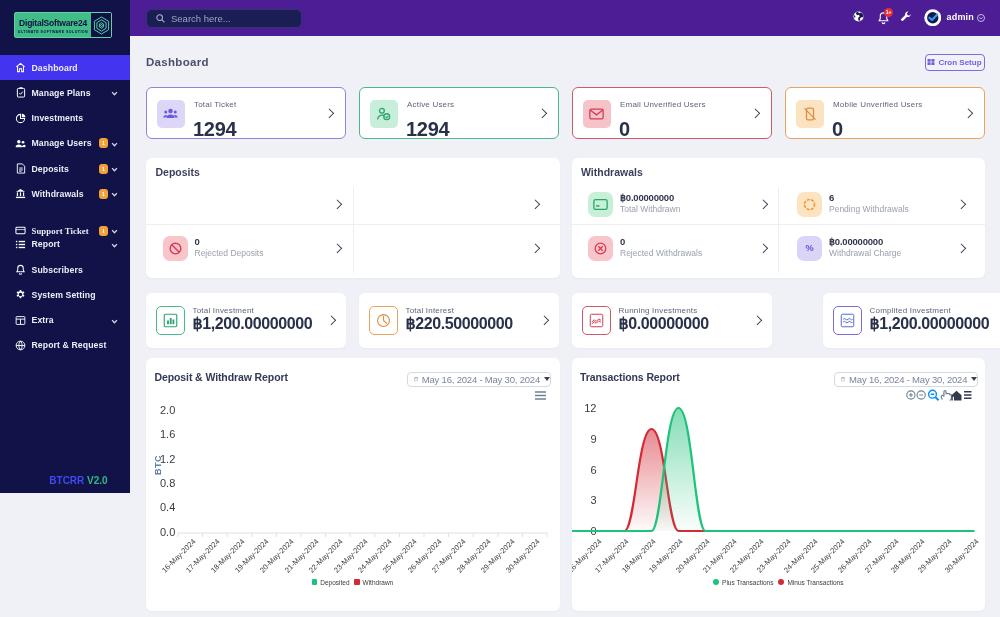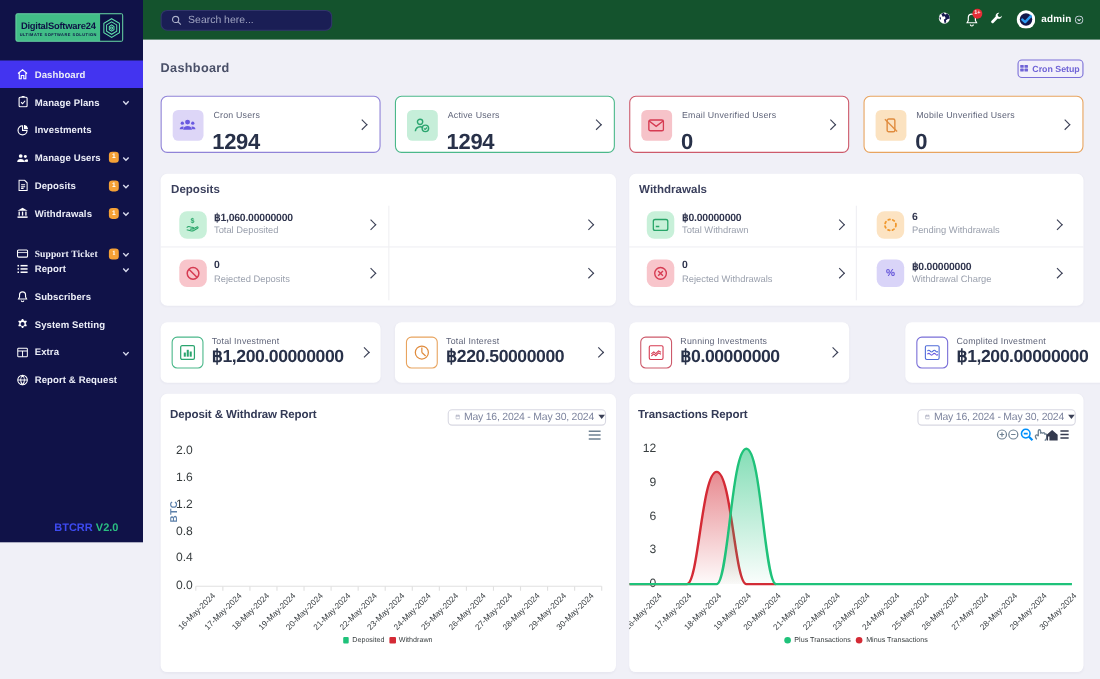--- a/index.html
+++ b/index.html
@@ -17,21 +17,21 @@
 .mitem { left:0; width:130px; height:25.3px; display:flex; align-items:center; color:#eceef8; font-size:8.7px; font-weight:700; letter-spacing:0.1px; }
 .mitem.active { background:#4334f0; }
 .mitem .mico { position:absolute; left:15px; width:11px; height:11px; display:flex; align-items:center; justify-content:center;}
 .mitem .mtxt { position:absolute; left:31.5px; white-space:nowrap; }
 .mitem .badge { position:absolute; left:99px; top:50%; margin-top:-5px; width:9px; height:10px; background:#f5a136; border-radius:3px; color:#fff; font-size:6px; font-weight:700; text-align:center; line-height:10px;}
 .mitem .chev { position:absolute; left:111px; top:50%; margin-top:-3.5px; width:7px; height:7px;}
 #vtag { left:0; top:475px; width:130px; text-align:center; font-size:10px; font-weight:700;padding-left:27px; }
 #vtag .b { color:#3d4af0; } #vtag .g { color:#2abd80; }
 
 
-#topbar { left:130px; top:0; width:870px; height:36px; background:#14532d; }
+#topbar { left:130px; top:0; width:870px; height:36px; background:#4c1d95; }
 #search { left:16px; top:8.5px; width:156px; height:19px; background:#1a1e55; border:1px solid #31356b; border-radius:6px; display:flex; align-items:center; color:#9fa3c0; font-size:9.5px; }
 #search svg { margin:0 6px 0 9px; }
 
 
 #heading { left:146px; top:55.5px; font-size:11.5px; font-weight:700; color:#4a5068; letter-spacing:0.3px;}
 #cron { left:924.5px; top:54px; width:60px; height:16.5px; border:1px solid #7a6fd8; border-radius:4px; color:#6f63d6; font-size:8px; font-weight:700; display:flex; align-items:center; justify-content:center; background:#f2f0fa;}
 #cron svg { margin-right:3px; }
 
 
 .scard { top:86.5px; width:200px; height:52.5px; background:#fff; border-radius:6px; }
@@ -269,21 +269,21 @@
   <div class="ibox" style="background:#ddd6f7;">
       <svg width="15" height="13" viewBox="0 0 30 24" fill="#6a5ae0">
         <circle cx="15" cy="7" r="4.5"></circle>
         <path d="M7 21 a8 7 0 0 1 16 0 Z"></path>
         <circle cx="5.5" cy="9" r="3"></circle>
         <path d="M0.5 20 a5.5 5 0 0 1 7.5 -4.5 l-1.5 4.5 Z"></path>
         <circle cx="24.5" cy="9" r="3"></circle>
         <path d="M29.5 20 a5.5 5 0 0 0 -7.5 -4.5 l1.5 4.5 Z"></path>
       </svg>
     </div>
-  <div class="t">Cron Users</div>
+  <div class="t">Total Ticket</div>
     <div class="n">1294</div>
     <div class="chevr"></div>
 </div>
 <div class="abs scard" style="left:359px; border:1px solid #4bb88a;">
   <div class="ibox" style="background:#c6eed9;">
       <svg width="15" height="14" viewBox="0 0 28 26" fill="none" stroke="#2ba56f" stroke-width="2.4">
         <circle cx="11" cy="7" r="4.5"></circle>
         <path d="M3 23 a8 8 0 0 1 13 -6"></path>
         <circle cx="20" cy="18" r="5.5"></circle>
         <path d="M17.5 18 l2 2 l3.5 -3.5" stroke-width="2"></path>
@@ -312,30 +312,20 @@
       </svg>
     </div>
   <div class="t">Mobile Unverified Users</div>
     <div class="n">0</div>
     <div class="chevr"></div>
 </div>
 <div class="abs bigcard" style="left:146px;">
   <div class="title">Deposits</div>
   <div class="hdiv"></div>
     <div class="vdiv" style="left:206.8px;"></div>
-  <div class="mrow" style="left:16.5px; top:34px;">
-    <div class="ibx" style="background:#c8f0d9;">
-        <svg width="14" height="14" viewBox="0 0 24 24">
-          <text x="12" y="10" text-anchor="middle" font-size="11" font-weight="bold" fill="#27a568">$</text>
-          <path d="M3 17 c2 -2 4 -2 6 -1 l4 1 c1.5 0.5 1.5 2 0 2.2 l-5 0.3 l7 -1.5 l4 -2 c1.5 -0.5 2.5 1 1 2 l-6 3.5 c-1.5 0.8 -3 1 -5 0.5 l-6 -1.5" fill="none" stroke="#27a568" stroke-width="1.6"></path>
-        </svg>
-      </div>
-    <div class="a">฿1,060.00000000</div>
-      <div class="l">Total Deposited</div>
-  </div>
   <div class="mrow" style="left:16.5px; top:78.5px;">
     <div class="ibx" style="background:#f8c5cb;">
         <svg width="15" height="15" viewBox="0 0 24 24" fill="none" stroke="#d63b52" stroke-width="2.2">
           <circle cx="12" cy="12" r="8.5"></circle>
           <path d="M6 6 L18 18"></path>
         </svg>
       </div>
     <div class="a">0</div>
       <div class="l">Rejected Deposits</div>
   </div>

